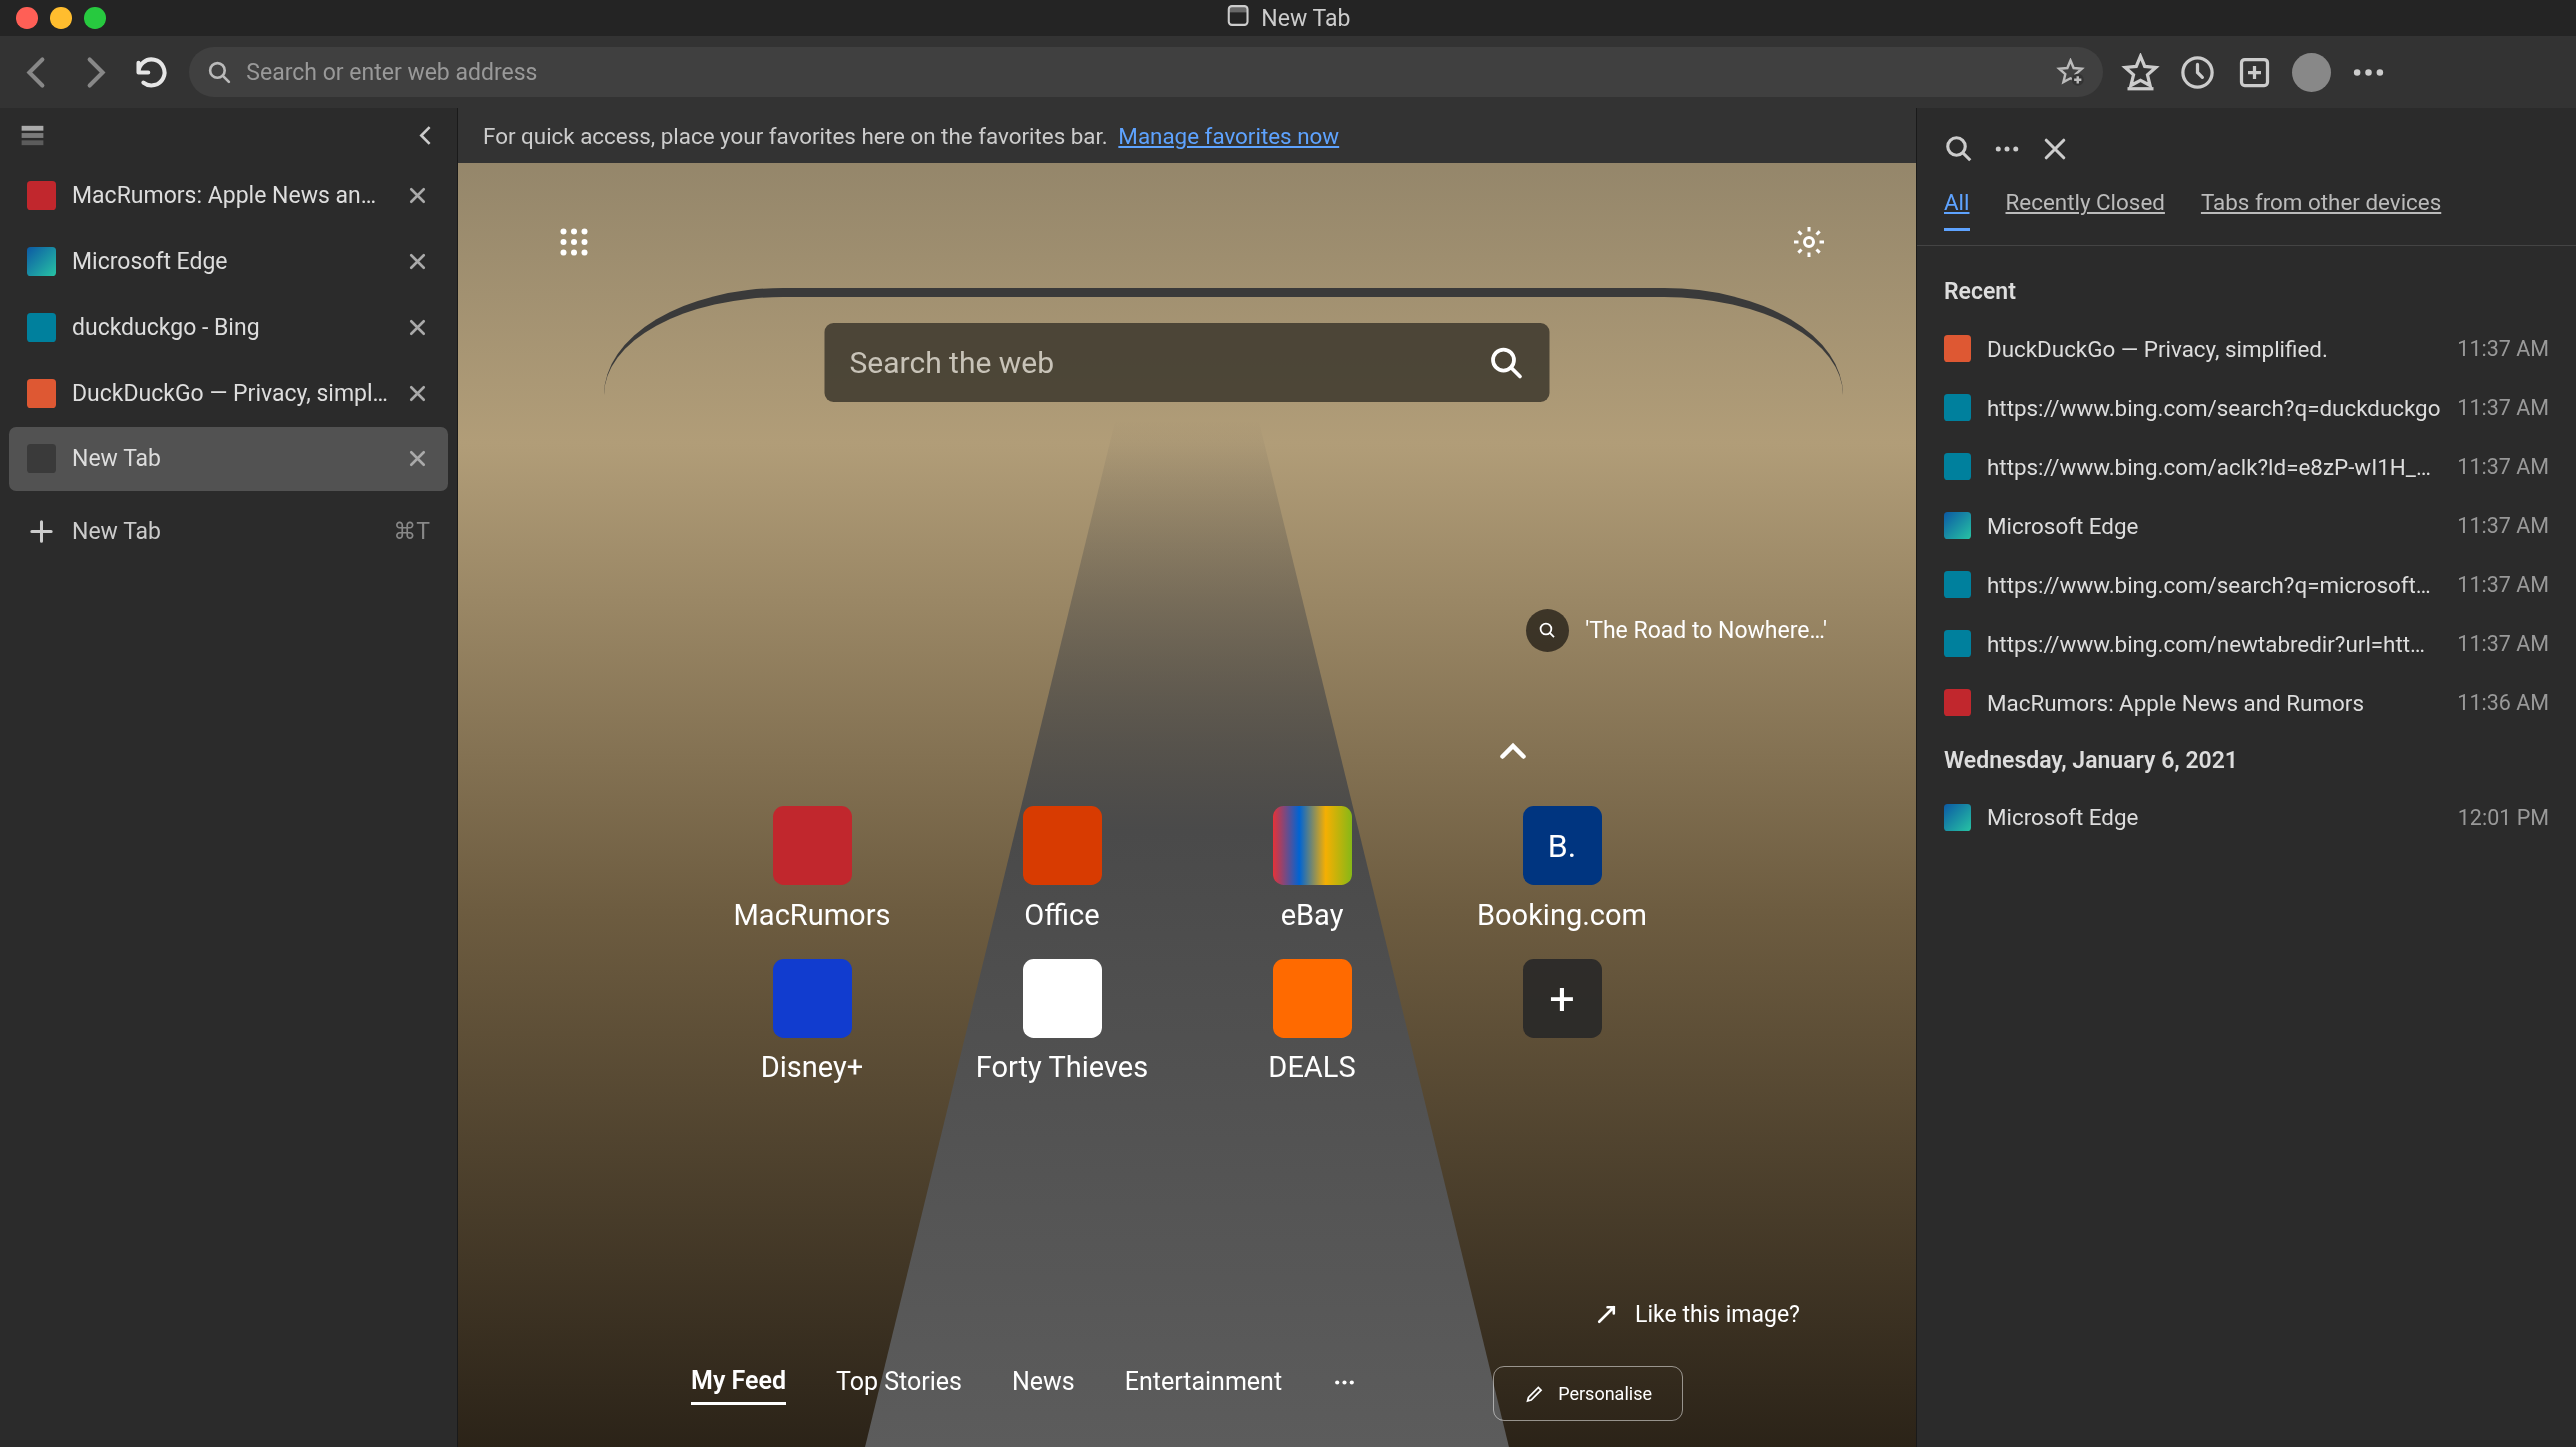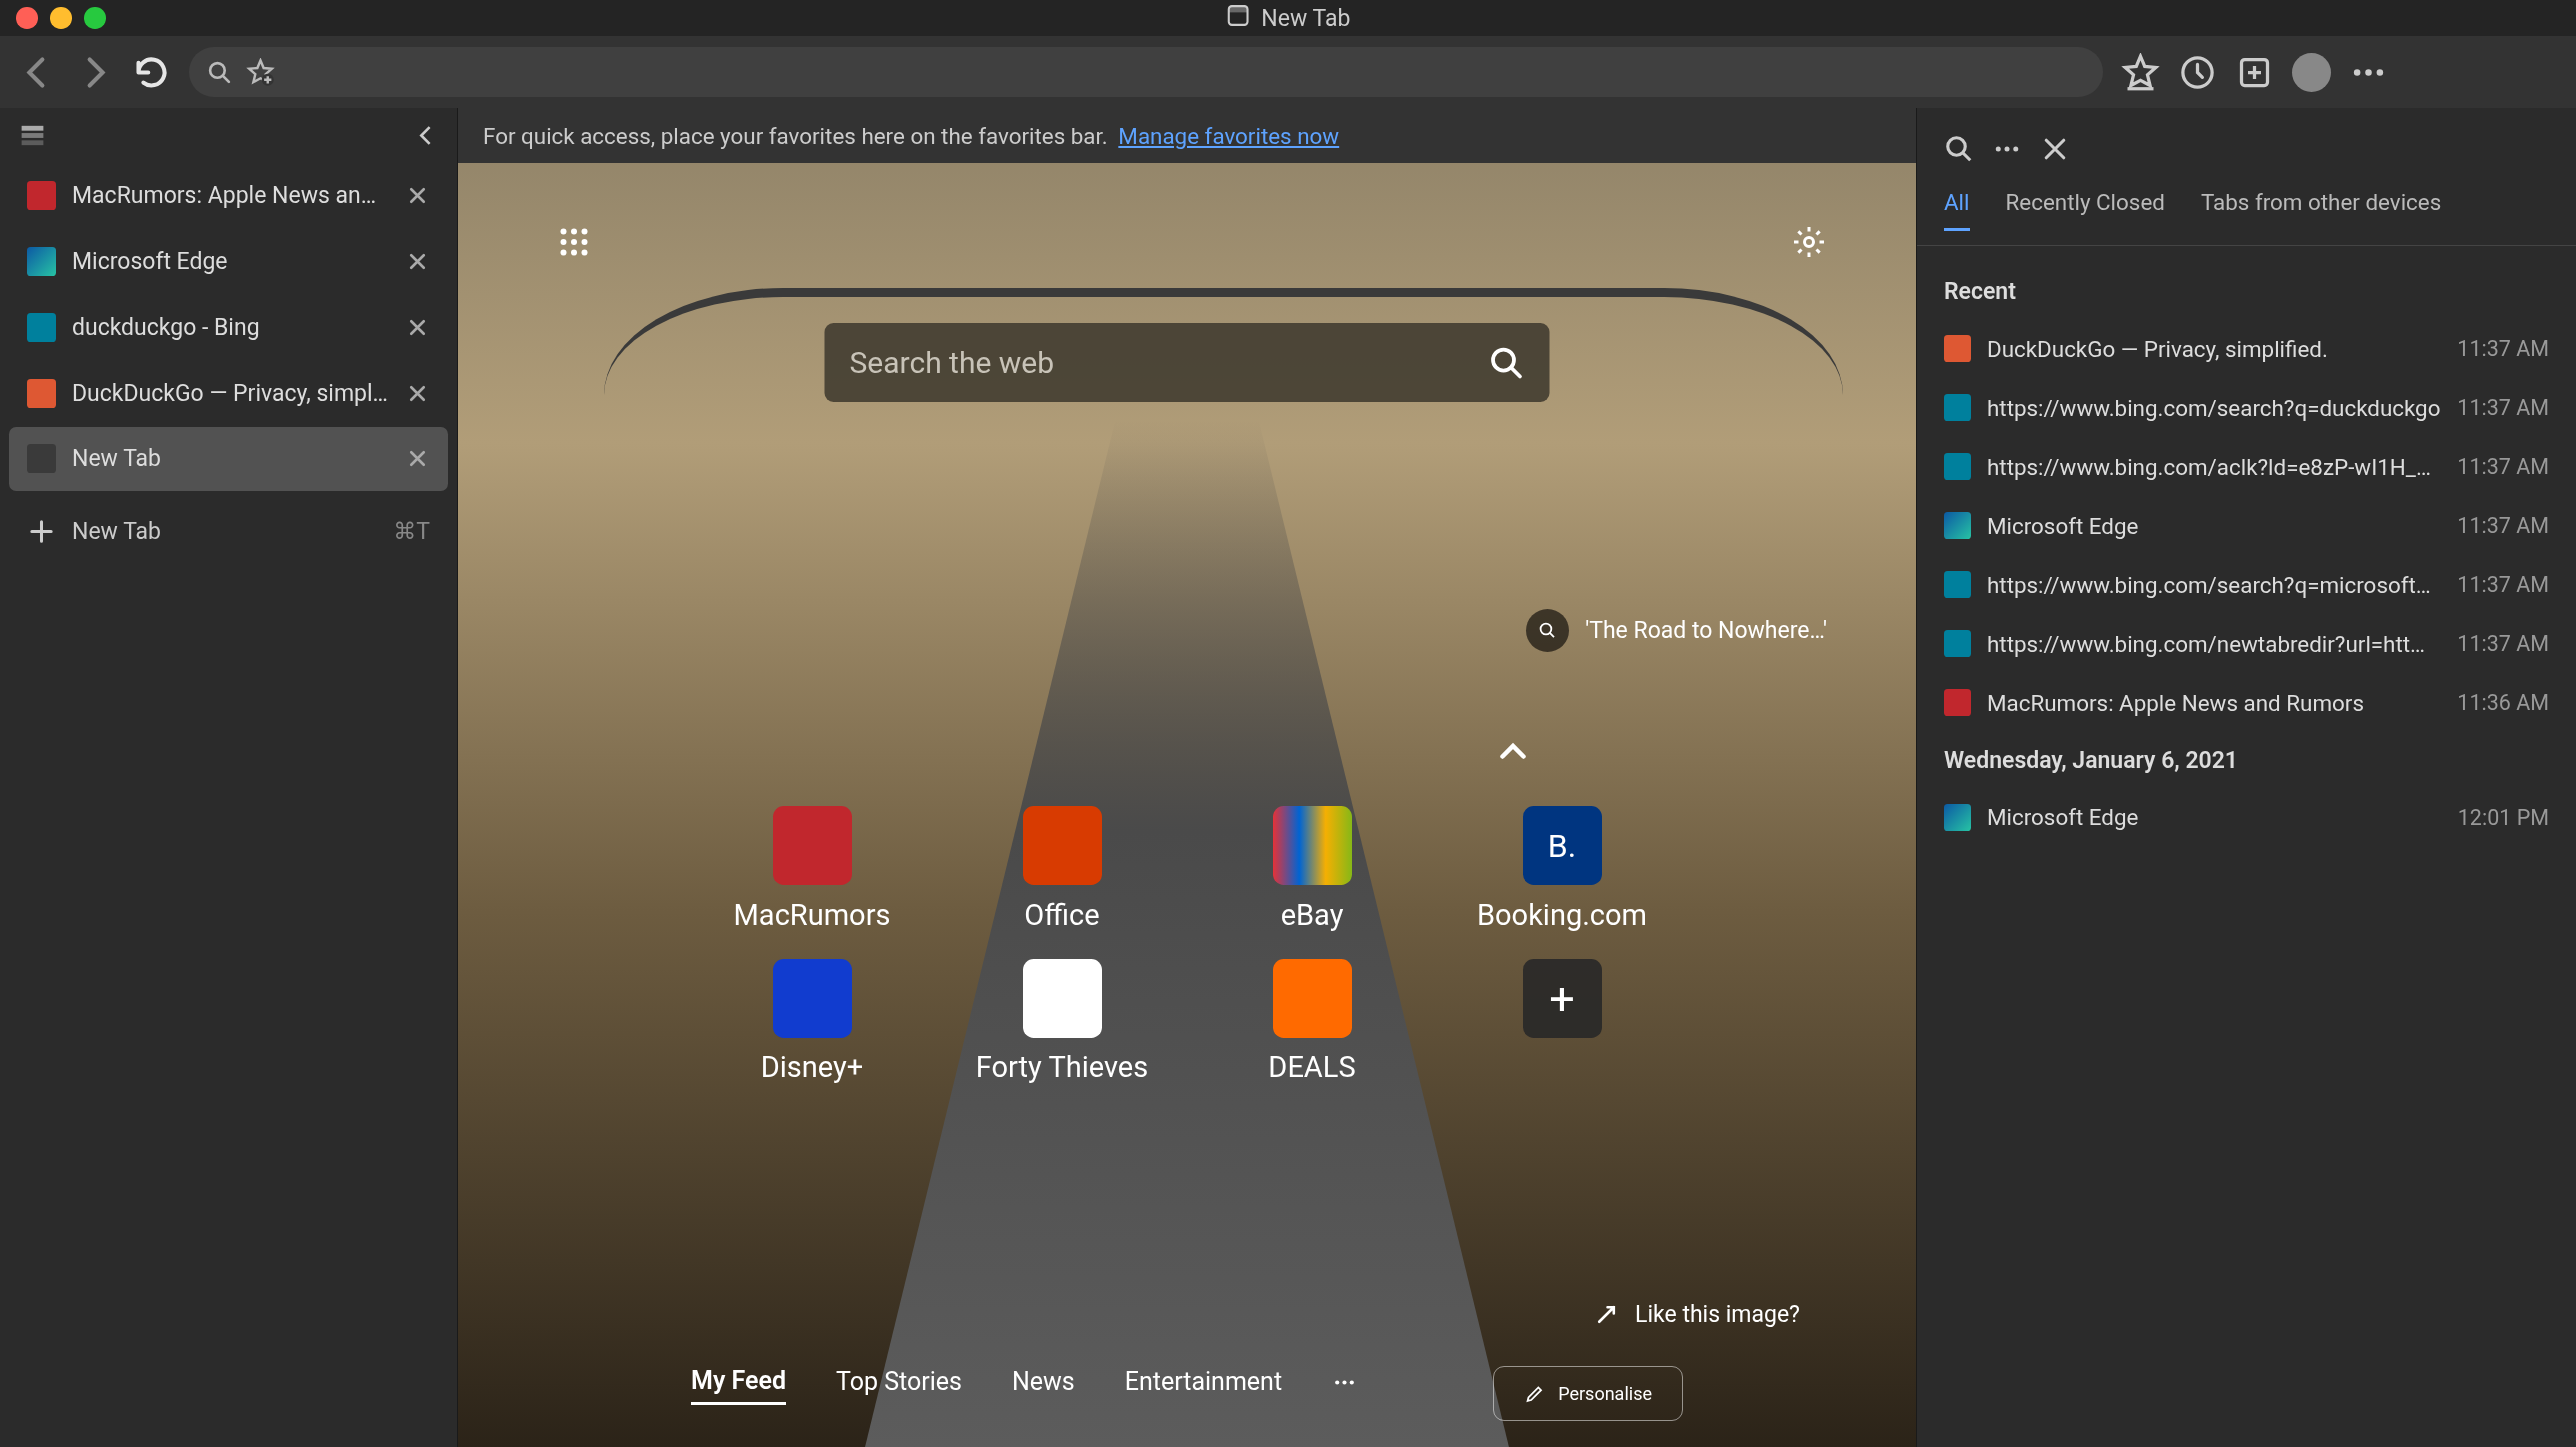--- a/index.html
+++ b/index.html
@@ -73,21 +73,21 @@
   .feed-tabs { display: flex; gap: 50px; font-size: 25px; color: #fff; align-items: center; }
   .feed-tab { padding-bottom: 7.2px; }
   .feed-tab.active { border-bottom: 3.6px solid #fff; font-weight: 600; }
   .personalise-btn { margin-left: auto; padding: 16px 30px; border: 0.9px solid rgba(255,255,255,0.5); border-radius: 11px; display: flex; align-items: center; gap: 12.5px; font-size: 18px; color: #fff; }
 
   
   .history-panel { width: 660px; background: #2b2b2b; border-left: 0.9px solid #1a1a1a; display: flex; flex-direction: column; }
   .hist-header { height: 81px; display: flex; align-items: center; padding: 0 27px; gap: 18px; }
   .hist-header h2 { font-size: 29px; font-weight: 600; flex: 1; }
   .hist-tabs { display: flex; gap: 36px; padding: 0 27px 14.3px; font-size: 22.4px; color: #bbb; border-bottom: 0.9px solid #444; }
-  .hist-tab { padding-bottom: 12.5px; }
+  .hist-tab { padding-bottom: 12.5px; text-decoration: underline; }
   .hist-tab.active { color: #5ea3ff; border-bottom: 3.6px solid #5ea3ff; }
   .hist-body { flex: 1; overflow-y: auto; padding: 18px 0; }
   .hist-section-label { font-size: 23px; font-weight: 600; padding: 14.3px 27px; color: #ddd; }
   .hist-item { display: flex; align-items: center; padding: 16px 27px; gap: 16px; font-size: 22.4px; color: #ddd; }
   .hist-item .favicon { width: 27px; height: 27px; border-radius: 3.6px; flex-shrink: 0; }
   .hist-item .title { flex: 1; white-space: nowrap; overflow: hidden; text-overflow: ellipsis; }
   .hist-item .time { color: #999; font-size: 21.5px; flex-shrink: 0; }
 
   
   .fav-bing { background: #00809d; }
@@ -136,20 +136,21 @@
   <div class="nav-btn active">
       <svg viewBox="0 0 24 24">
         <path d="M4 12a8 8 0 1 1 3 6.2M4 12V6m0 6h6" fill="none" stroke="currentColor" stroke-width="2.5" stroke-linecap="round"></path>
       </svg>
     </div>
   <div class="addressbar">
     <span style="width:25px;height:25px;color:#bbb;"><svg viewBox="0 0 24 24">
           <circle cx="10" cy="10" r="7" fill="none" stroke="currentColor" stroke-width="2.5"></circle>
           <line x1="15" y1="15" x2="21" y2="21" stroke="currentColor" stroke-width="2.5" stroke-linecap="round"></line>
         </svg></span>
+    <input type="text" placeholder="Search or enter web address" style="">
     <span style="width:29px;height:29px;color:#bbb;"><svg viewBox="0 0 24 24">
           <path d="M12 2l2.6 6.3 6.8.6-5.1 4.5 1.6 6.6L12 16.8 6.1 20l1.6-6.6L2.6 8.9l6.8-.6z" fill="none" stroke="currentColor" stroke-width="2"></path>
           <circle cx="18" cy="18" r="5" fill="#333"></circle>
           <path d="M18 15v6M15 18h6" stroke="currentColor" stroke-width="2"></path>
         </svg></span>
   </div>
   <div class="toolbar-icon">
       <svg viewBox="0 0 24 24">
         <path d="M12 2l2.6 6.3 6.8.6-5.1 4.5 1.6 6.6L12 16.8 6.1 20l1.6-6.6L2.6 8.9l6.8-.6z" fill="none" stroke="currentColor" stroke-width="2"></path>
         <line x1="4" y1="22" x2="20" y2="22" stroke="currentColor" stroke-width="2"></line>

